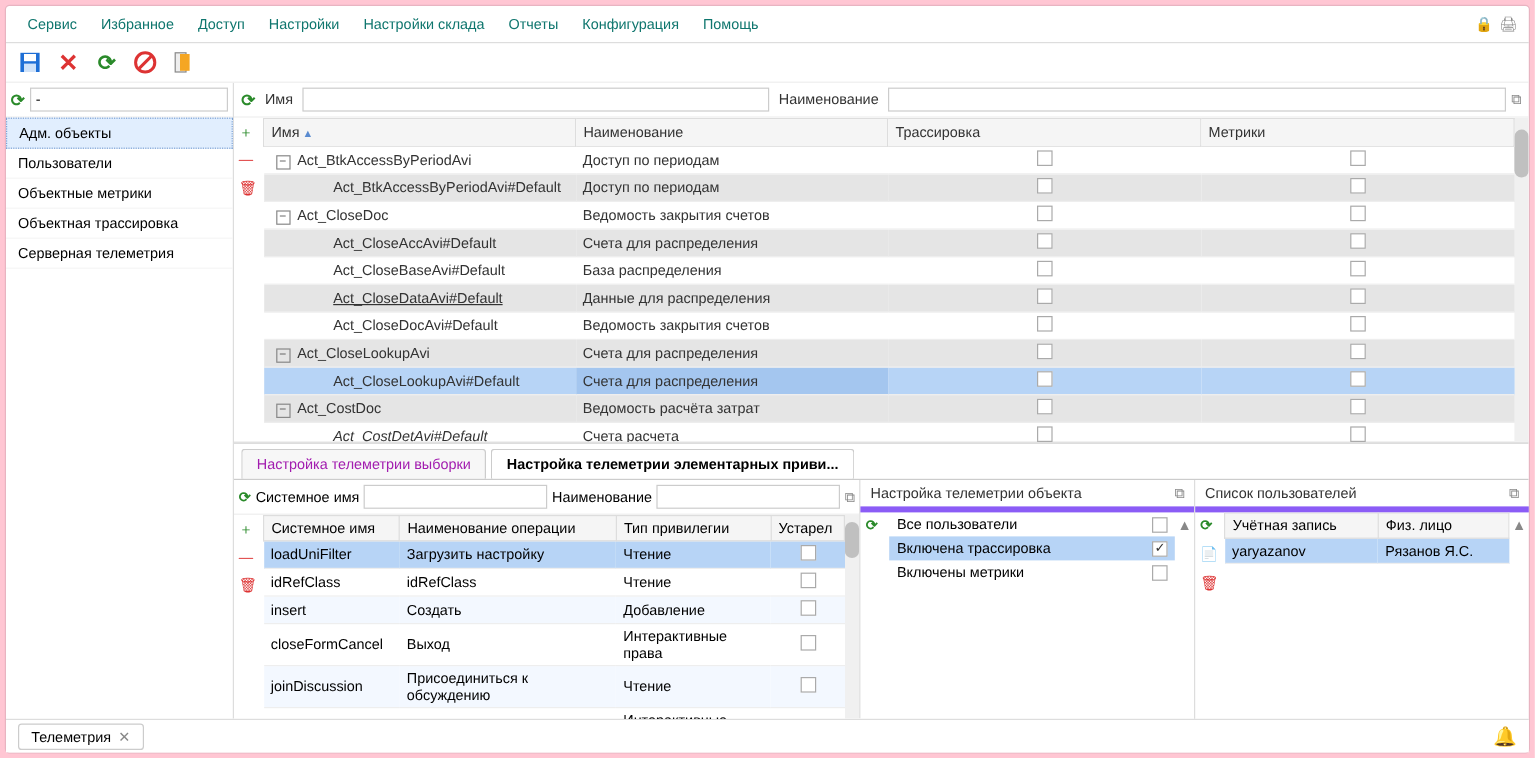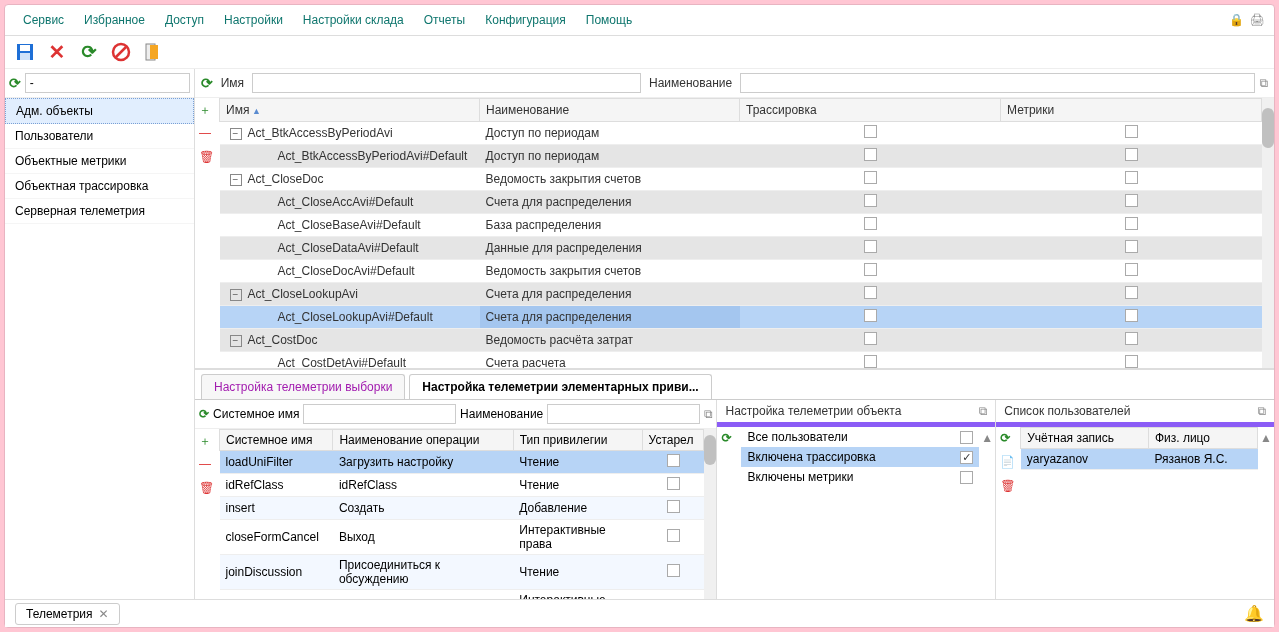--- a/index.html
+++ b/index.html
@@ -182,21 +182,21 @@
                   <td style="text-align: center;"><span class="check"></span></td>
                   <td style="text-align: center;"><span class="check"></span></td>
                 </tr>
                 <tr class="">
                   <td style="padding-left: 58px;">Act_CloseBaseAvi#Default</td>
                   <td>База распределения</td>
                   <td style="text-align: center;"><span class="check"></span></td>
                   <td style="text-align: center;"><span class="check"></span></td>
                 </tr>
                 <tr class="even ">
-                  <td style="padding-left: 58px;">Act_CloseDataAvi#Default</td>
+                  <td style="padding-left: 58px; text-decoration: underline;">Act_CloseDataAvi#Default</td>
                   <td>Данные для распределения</td>
                   <td style="text-align: center;"><span class="check"></span></td>
                   <td style="text-align: center;"><span class="check"></span></td>
                 </tr>
                 <tr class="">
                   <td style="padding-left: 58px;">Act_CloseDocAvi#Default</td>
                   <td>Ведомость закрытия счетов</td>
                   <td style="text-align: center;"><span class="check"></span></td>
                   <td style="text-align: center;"><span class="check"></span></td>
                 </tr>
@@ -212,21 +212,21 @@
                   <td style="text-align: center;"><span class="check"></span></td>
                   <td style="text-align: center;"><span class="check"></span></td>
                 </tr>
                 <tr class="even ">
                   <td style="padding-left: 10px;"><span class="tree-toggle">−</span>Act_CostDoc</td>
                   <td>Ведомость расчёта затрат</td>
                   <td style="text-align: center;"><span class="check"></span></td>
                   <td style="text-align: center;"><span class="check"></span></td>
                 </tr>
                 <tr class="">
-                  <td style="padding-left: 58px;">Act_CostDetAvi#Default</td>
+                  <td style="padding-left: 58px; font-style: italic;">Act_CostDetAvi#Default</td>
                   <td>Счета расчета</td>
                   <td style="text-align: center;"><span class="check"></span></td>
                   <td style="text-align: center;"><span class="check"></span></td>
                 </tr>
               </tbody>
           </table>
         </div>
         <div class="scrollbar">
             <div class="thumb" style="height:40px; margin-top:10px;"></div>
           </div>

